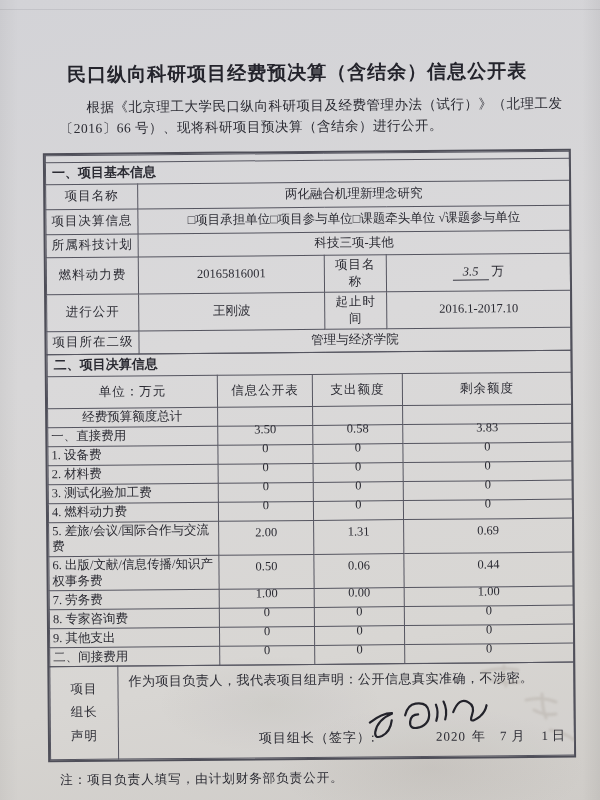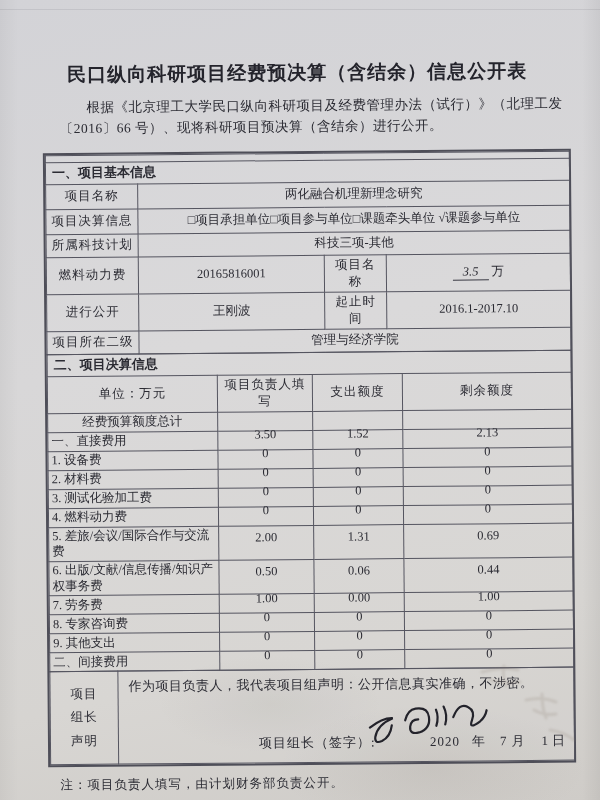--- a/index.html
+++ b/index.html
@@ -54,21 +54,21 @@
   td.rowlab{height:16px;padding-left:3px;line-height:1.25;}
   .ul-val{border-bottom:1px solid #3a3a44;padding:0 10px 1px 10px;font-style:italic;}
   .decl-left{text-align:center;font-size:12.5px;line-height:1.9;letter-spacing:1px;}
   .decl-right{padding:4px 8px 6px 10px;position:relative;height:82px;vertical-align:top;}
   .decl-statement{font-size:13px;letter-spacing:.5px;margin-top:2px;}
   .sign-row{position:absolute;left:0;right:0;bottom:10px;font-size:13px;}
   .sign-label{position:absolute;left:140px;bottom:0;letter-spacing:1px;}
   .sign-svg{position:absolute;left:245px;bottom:2px;}
   .date-group{position:absolute;right:8px;bottom:0;letter-spacing:1px;}
   .date-group span{display:inline-block;}
-  .dg-y{margin-right:12px;} .dg-ml{margin-left:14px;margin-right:4px;} .dg-dl{margin-left:16px;margin-right:3px;}
+  .dg-y{margin-right:6px;} .dg-ml{margin-left:14px;margin-right:4px;} .dg-dl{margin-left:16px;margin-right:3px;}
   .note-line{margin:10px 0 0 57px;font-size:12.5px;letter-spacing:1px;color:#2b2b33;}
   .bleed{position:absolute;right:10px;bottom:30px;opacity:.20;filter:blur(1.2px);pointer-events:none;}
 </style>
 </head>
 <body>
 
 <div class="paper-shade"></div>
 <div class="page-edge"></div>
 
 <div class="content">
@@ -133,35 +133,35 @@
           <col style="width:95px">
           <col style="width:90px">
           <col style="width:169px">
         </colgroup>
       <tbody>
           <tr>
             <td class="section" colspan="4">二、项目决算信息</td>
           </tr>
       <tr>
         <td class="colhead">单位：万元</td>
-        <td class="colhead">项目负责人填写</td>
+        <td class="colhead">信息公开表</td>
         <td class="colhead">支出额度</td>
         <td class="colhead">剩余额度</td>
       </tr>
       <tr>
         <td class="rowlab" style="text-align:center">经费预算额度总计</td>
         <td class="num"><span></span></td>
         <td class="num"><span></span></td>
         <td class="num"><span></span></td>
       </tr>
       <tr>
         <td class="rowlab">一、直接费用</td>
         <td class="num"><span>3.50</span></td>
-        <td class="num"><span>1.52</span></td>
-        <td class="num"><span>2.13</span></td>
+        <td class="num"><span>0.58</span></td>
+        <td class="num"><span>3.83</span></td>
       </tr>
       <tr>
         <td class="rowlab">1. 设备费</td>
         <td class="num"><span>0</span></td>
         <td class="num"><span>0</span></td>
         <td class="num"><span>0</span></td>
       </tr>
       <tr>
         <td class="rowlab">2. 材料费</td>
         <td class="num"><span>0</span></td>

